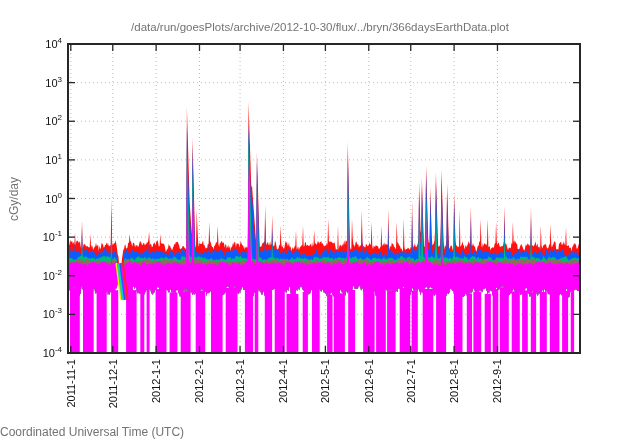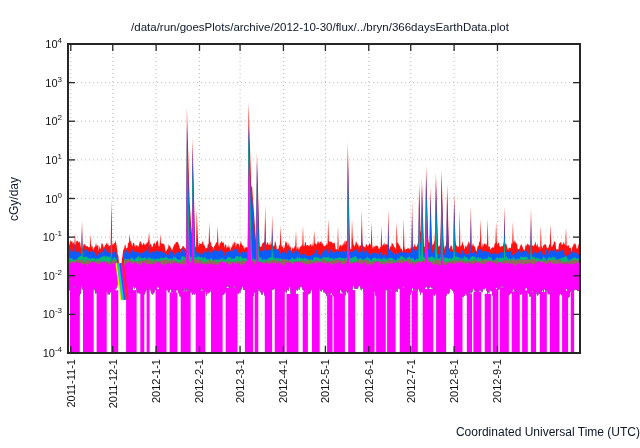--- a/index.html
+++ b/index.html
@@ -1,22 +1,22 @@
 <!DOCTYPE html>
 <html><head>
 <meta charset="utf-8">
 <style>
   html,body{margin:0;padding:0;background:#ffffff;width:640px;height:448px;overflow:hidden;}
   #stage{position:relative;width:640px;height:448px;background:#ffffff;
-         font-family:"Liberation Sans", sans-serif;color:#0f172a;}
+         font-family:"Liberation Sans", sans-serif;color:#737373;}
   #chart-title{position:absolute;top:21px;left:0;right:0;text-align:center;
                font-size:11.5px;letter-spacing:0;white-space:nowrap;}
   #y-axis-title{position:absolute;left:-26px;top:192px;width:80px;text-align:center;
                 font-size:12px;transform:rotate(-90deg);transform-origin:center;}
-  #x-axis-title{position:absolute;top:425px;left:0;right:0;text-align:right;font-size:12px;}
+  #x-axis-title{position:absolute;top:425px;left:0;right:0;text-align:left;font-size:12px;}
   svg{position:absolute;top:0;left:0;}
 </style>
 </head>
 <body>
 
 <div id="stage">
   <div id="chart-title">/data/run/goesPlots/archive/2012-10-30/flux/../bryn/366daysEarthData.plot</div>
   <div id="y-axis-title">cGy/day</div>
   <div id="x-axis-title">Coordinated Universal Time (UTC)</div>
   <svg id="plot" width="640" height="448" viewBox="0 0 640 448">

